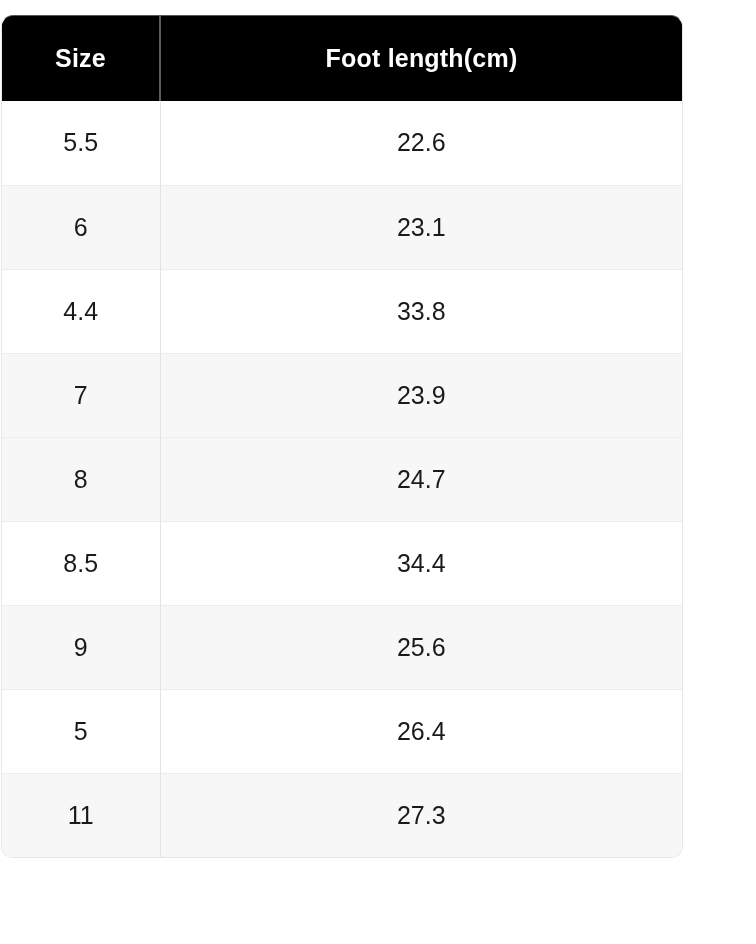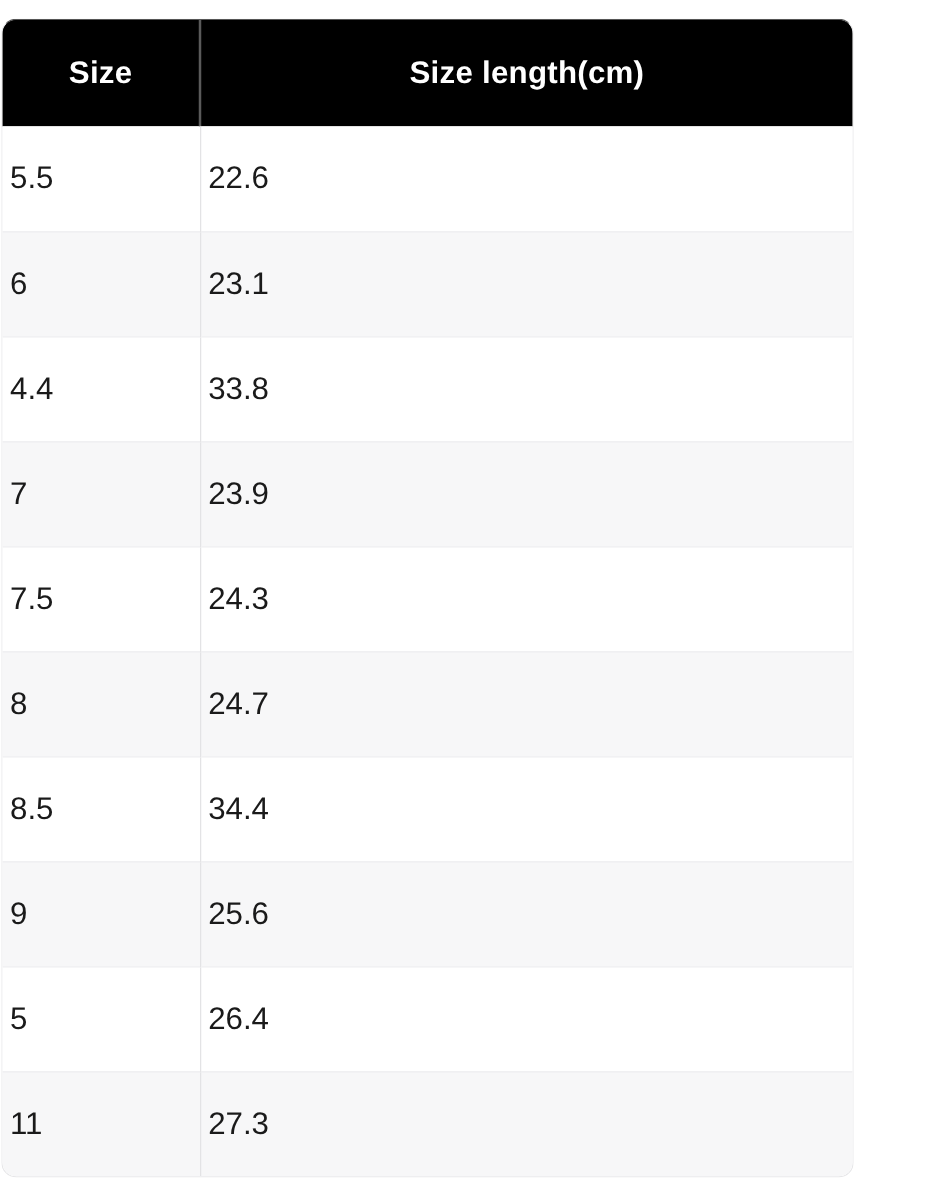--- a/index.html
+++ b/index.html
@@ -63,21 +63,21 @@
     padding: 0 6px;
     box-sizing: border-box;
   }
   thead th.th-size {
     border-right: 2px solid #5a5a5a;
   }
 
   
   tbody td {
     height: 84px;
-    text-align: left;
+    text-align: center;
     vertical-align: middle;
     font-size: 25px;
     font-weight: normal;
     color: #1a1a1a;
     padding: 0 6px;
     box-sizing: border-box;
   }
   tbody tr.row-odd  td { background: #ffffff; }
   tbody tr.row-even td { background: #f7f7f8; }
 
@@ -95,44 +95,40 @@
 
   <div class="size-table-wrap">
     <table class="size-table">
       <colgroup>
         <col class="col-size">
         <col class="col-footlen">
       </colgroup>
       <thead>
         <tr class="size-table-head-row">
           <th class="th-size">Size</th>
-          <th class="th-footlen">Size length(cm)</th>
+          <th class="th-footlen">Foot length(cm)</th>
         </tr>
       </thead>
       <tbody id="table-body">
 
       <tr class="row-odd">
             <td class="cell-size">5.5</td>
             <td class="cell-foot-length">22.6</td>
           </tr>
           <tr class="row-even">
             <td class="cell-size">6</td>
             <td class="cell-foot-length">23.1</td>
           </tr>
           <tr class="row-odd">
             <td class="cell-size">4.4</td>
             <td class="cell-foot-length">33.8</td>
           </tr>
           <tr class="row-even">
             <td class="cell-size">7</td>
             <td class="cell-foot-length">23.9</td>
-          </tr>
-          <tr class="row-odd">
-            <td class="cell-size">7.5</td>
-            <td class="cell-foot-length">24.3</td>
           </tr>
           <tr class="row-even">
             <td class="cell-size">8</td>
             <td class="cell-foot-length">24.7</td>
           </tr>
           <tr class="row-odd">
             <td class="cell-size">8.5</td>
             <td class="cell-foot-length">34.4</td>
           </tr>
           <tr class="row-even">

